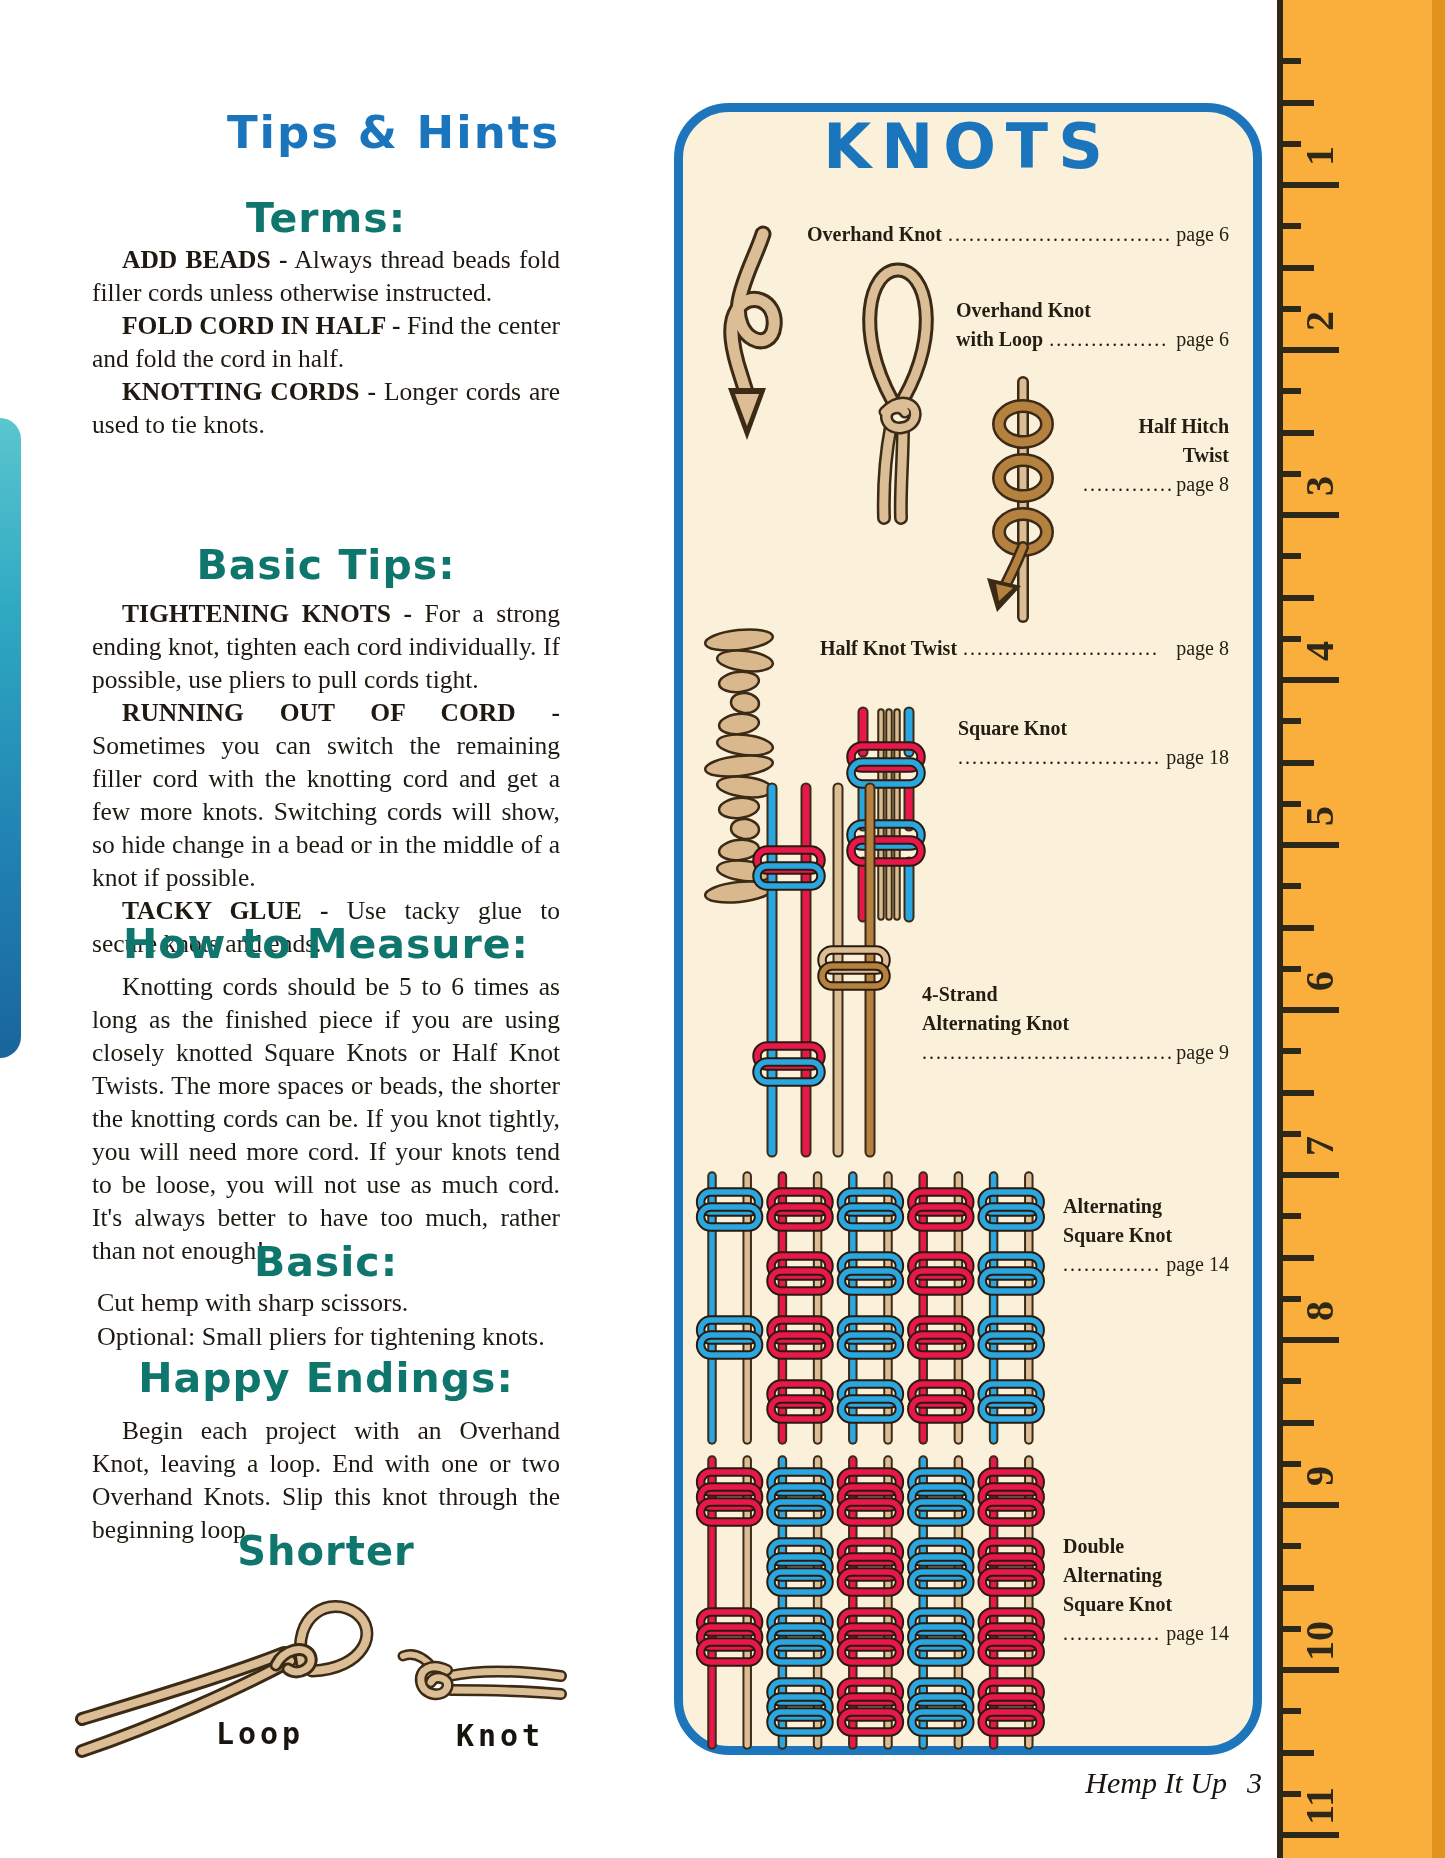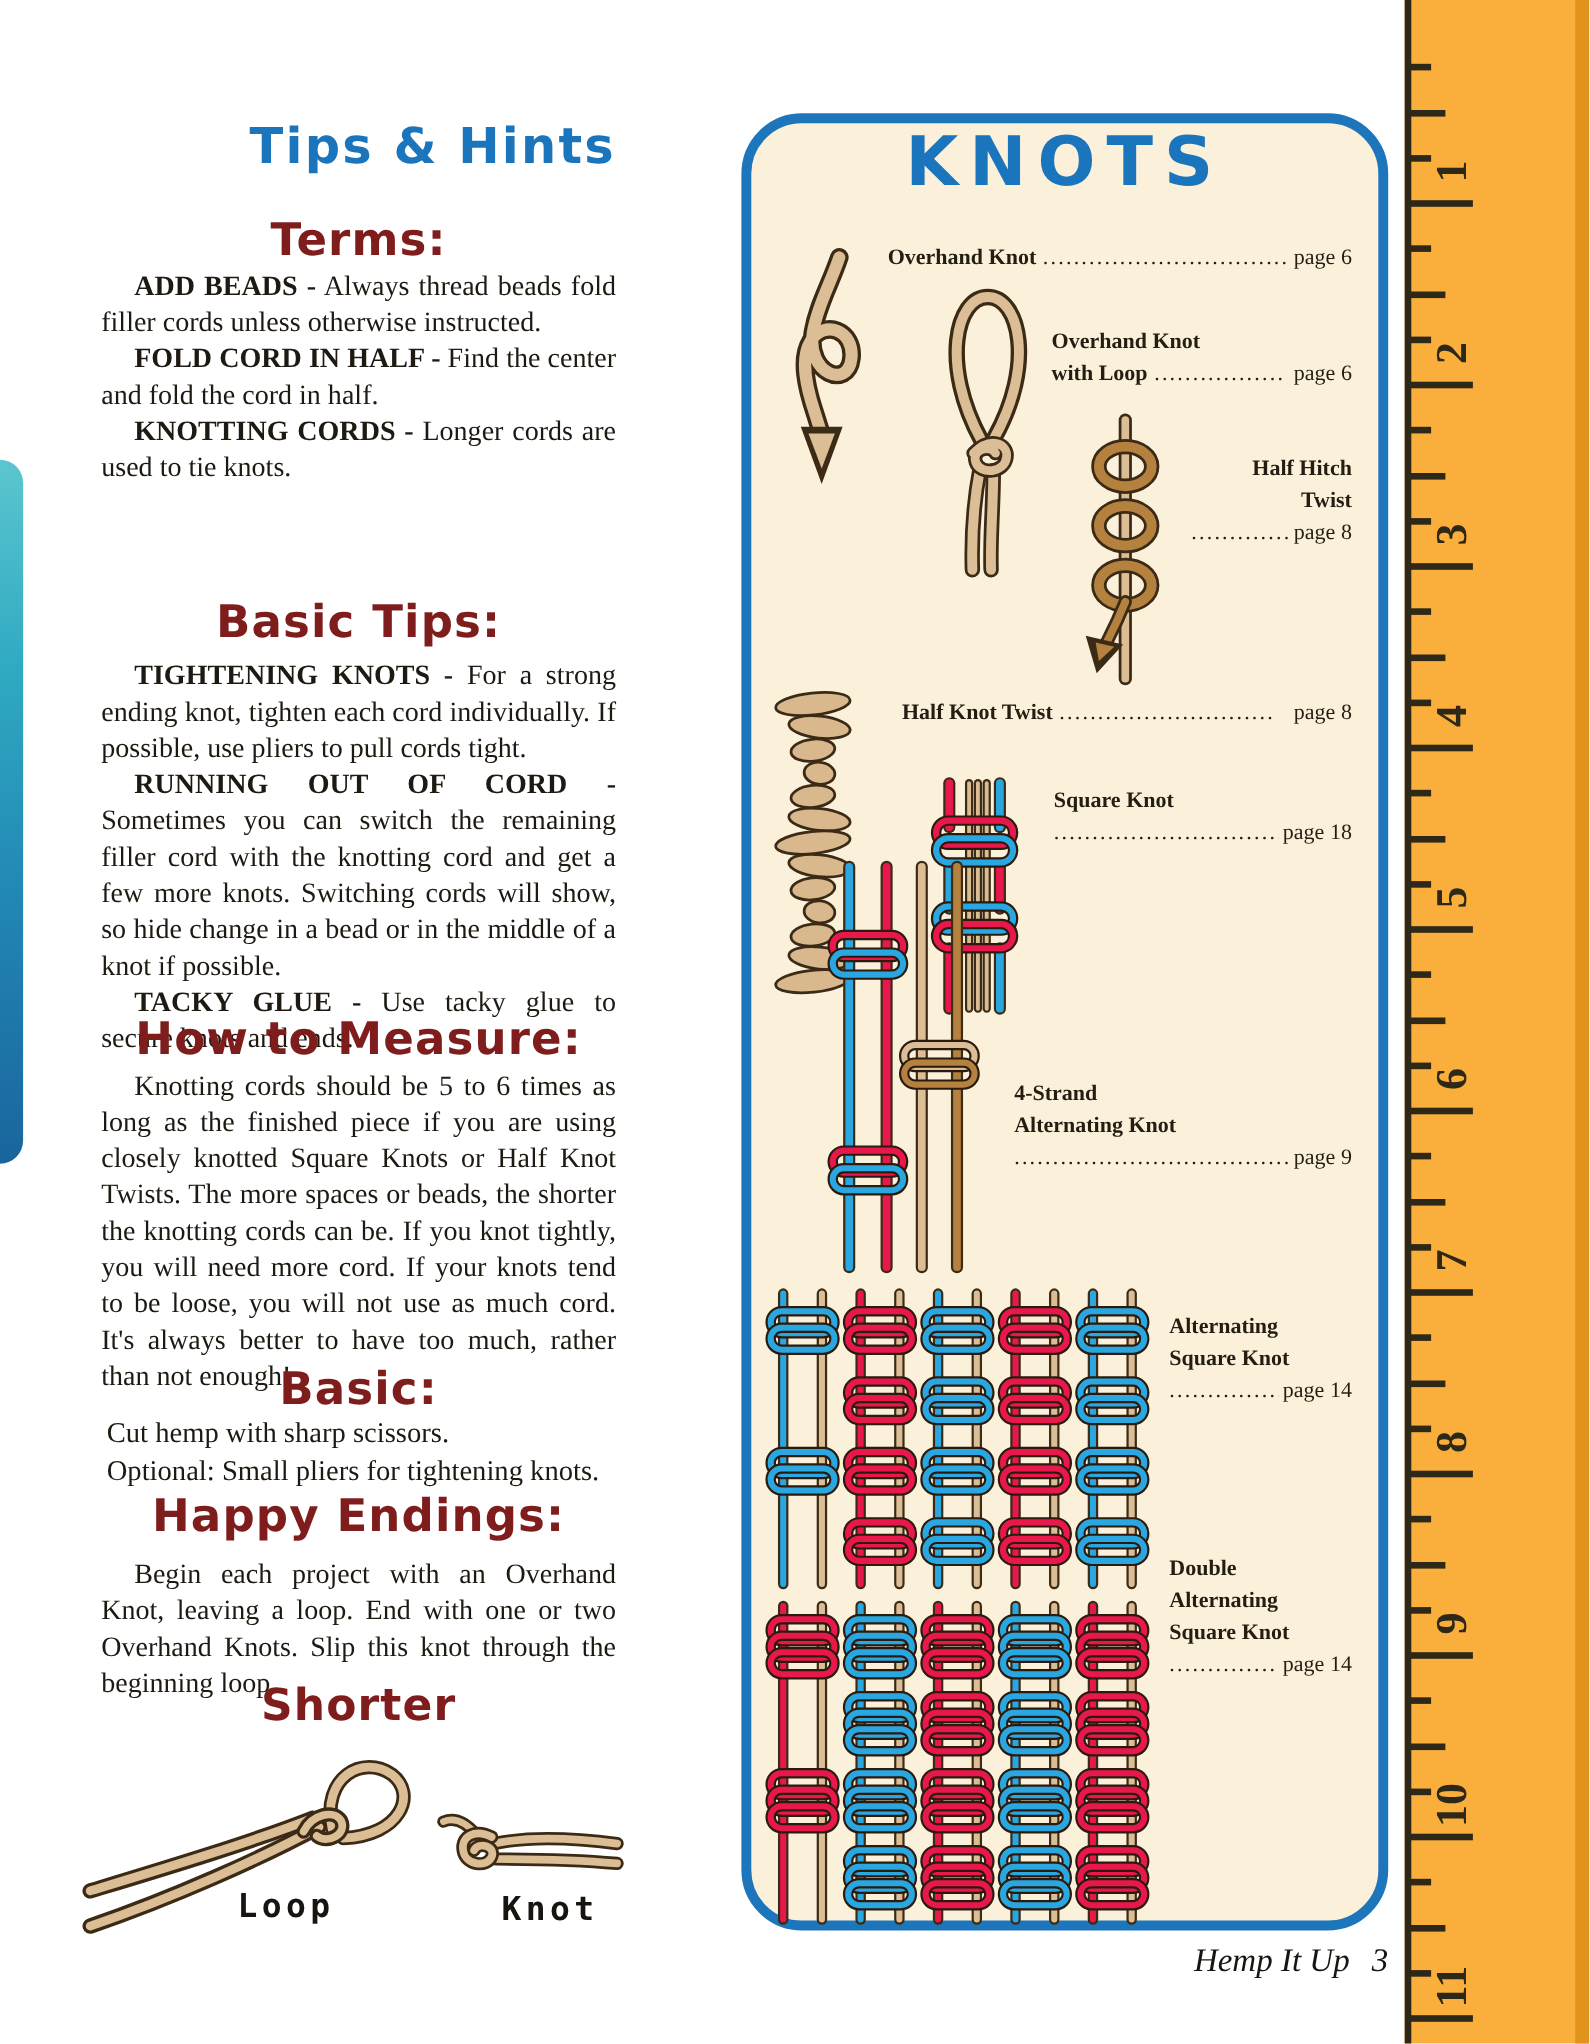--- a/index.html
+++ b/index.html
@@ -6,21 +6,21 @@
   .page{position:relative;width:1445px;height:1858px;background:#ffffff;overflow:hidden;
         font-family:"Liberation Serif",serif;color:#1E1A12;}
 
   
   .teal-strip{position:absolute;left:0;top:418px;width:21px;height:640px;
     border-radius:0 30px 30px 0;
     background:linear-gradient(180deg,#5BC6CF 0%,#2FA9C2 30%,#2287B4 62%,#19659D 100%);}
 
   
   .fancy{font-family:"DejaVu Sans",sans-serif;font-weight:bold;margin:0;text-align:center;
-         letter-spacing:1px;color:#7f1d1d;}
+         letter-spacing:1px;color:#0f766e;}
   .blue{color:#1B75BC;}
   .title-main{position:absolute;left:92px;top:106px;width:468px;font-size:45px;letter-spacing:2px;text-align:right;}
   .h2{position:absolute;left:92px;width:468px;font-size:41px;}
   .h-terms{top:194px;}
   .h-basic{top:541px;}
   .h-measure{top:920px;}
   .h-tools{top:1238px;}
   .h-endings{top:1354px;}
   .h-closure{top:1528px;font-size:40px;}
 
@@ -55,21 +55,21 @@
   .leader{flex:1 1 auto;overflow:hidden;white-space:nowrap;letter-spacing:2px;}
   .epage{white-space:nowrap;margin-left:4px;}
 
   .e1{left:807px;top:220px;width:422px;}
   .e2{left:956px;top:296px;width:273px;}
   .e3{left:1083px;top:412px;width:146px;text-align:right;}
   .e4{left:820px;top:634px;width:409px;}
   .e5{left:958px;top:714px;width:271px;}
   .e6{left:922px;top:980px;width:307px;}
   .e7{left:1063px;top:1192px;width:166px;}
-  .e8{left:1063px;top:1412px;width:166px;}
+  .e8{left:1063px;top:1532px;width:166px;}
 
   
   .footer{position:absolute;left:1000px;top:1766px;width:262px;text-align:right;
           font:italic 30px "Liberation Serif",serif;color:#181410;}
   .footer .fp{display:inline-block;margin-left:20px;}
 
   
   .ruler{position:absolute;left:1277px;top:0;width:168px;height:1858px;background:#FAAE3C;}
   .ruler-edge{position:absolute;left:0;top:0;width:6px;height:100%;background:#2E2818;}
   .ruler-shade{position:absolute;left:155px;top:0;width:13px;height:100%;background:#E2931E;}

